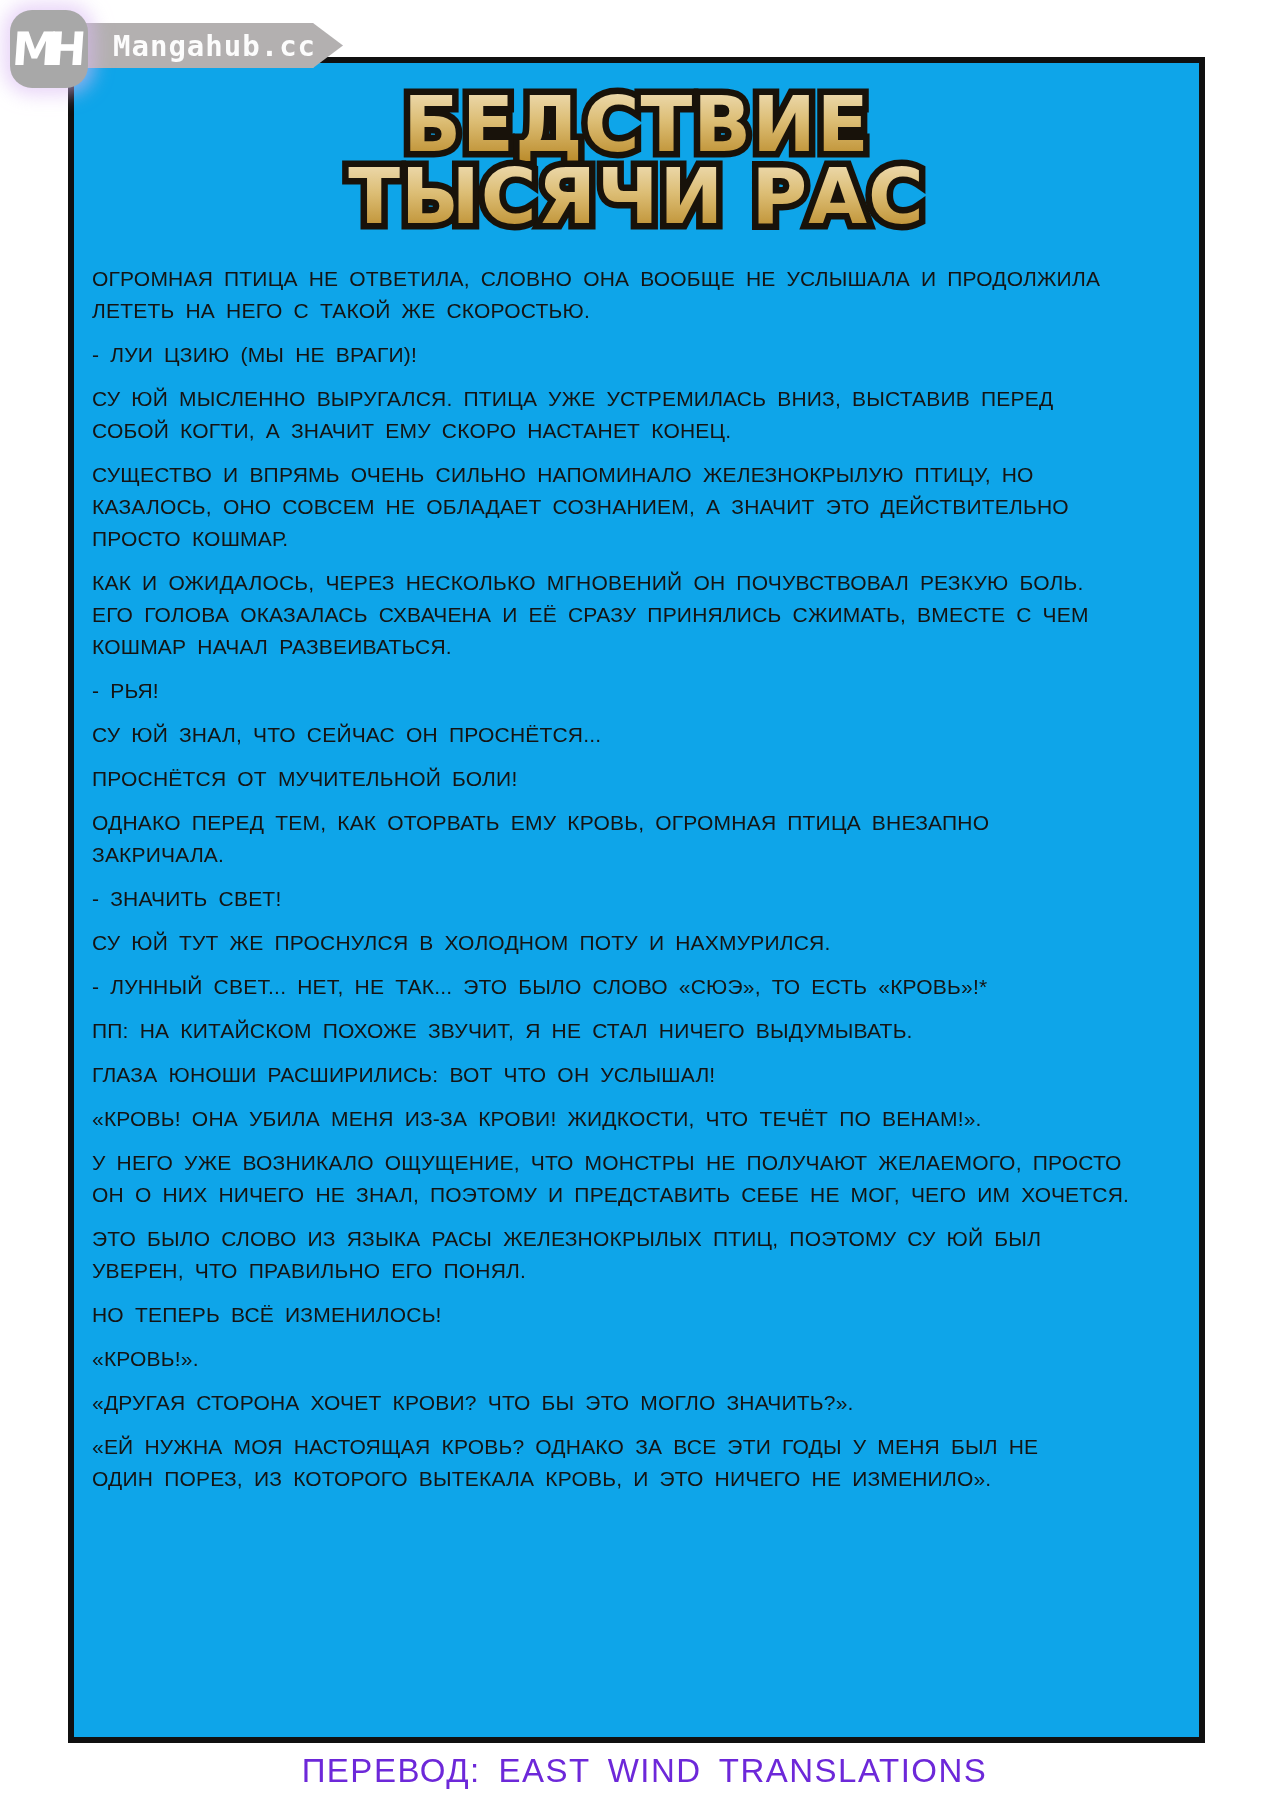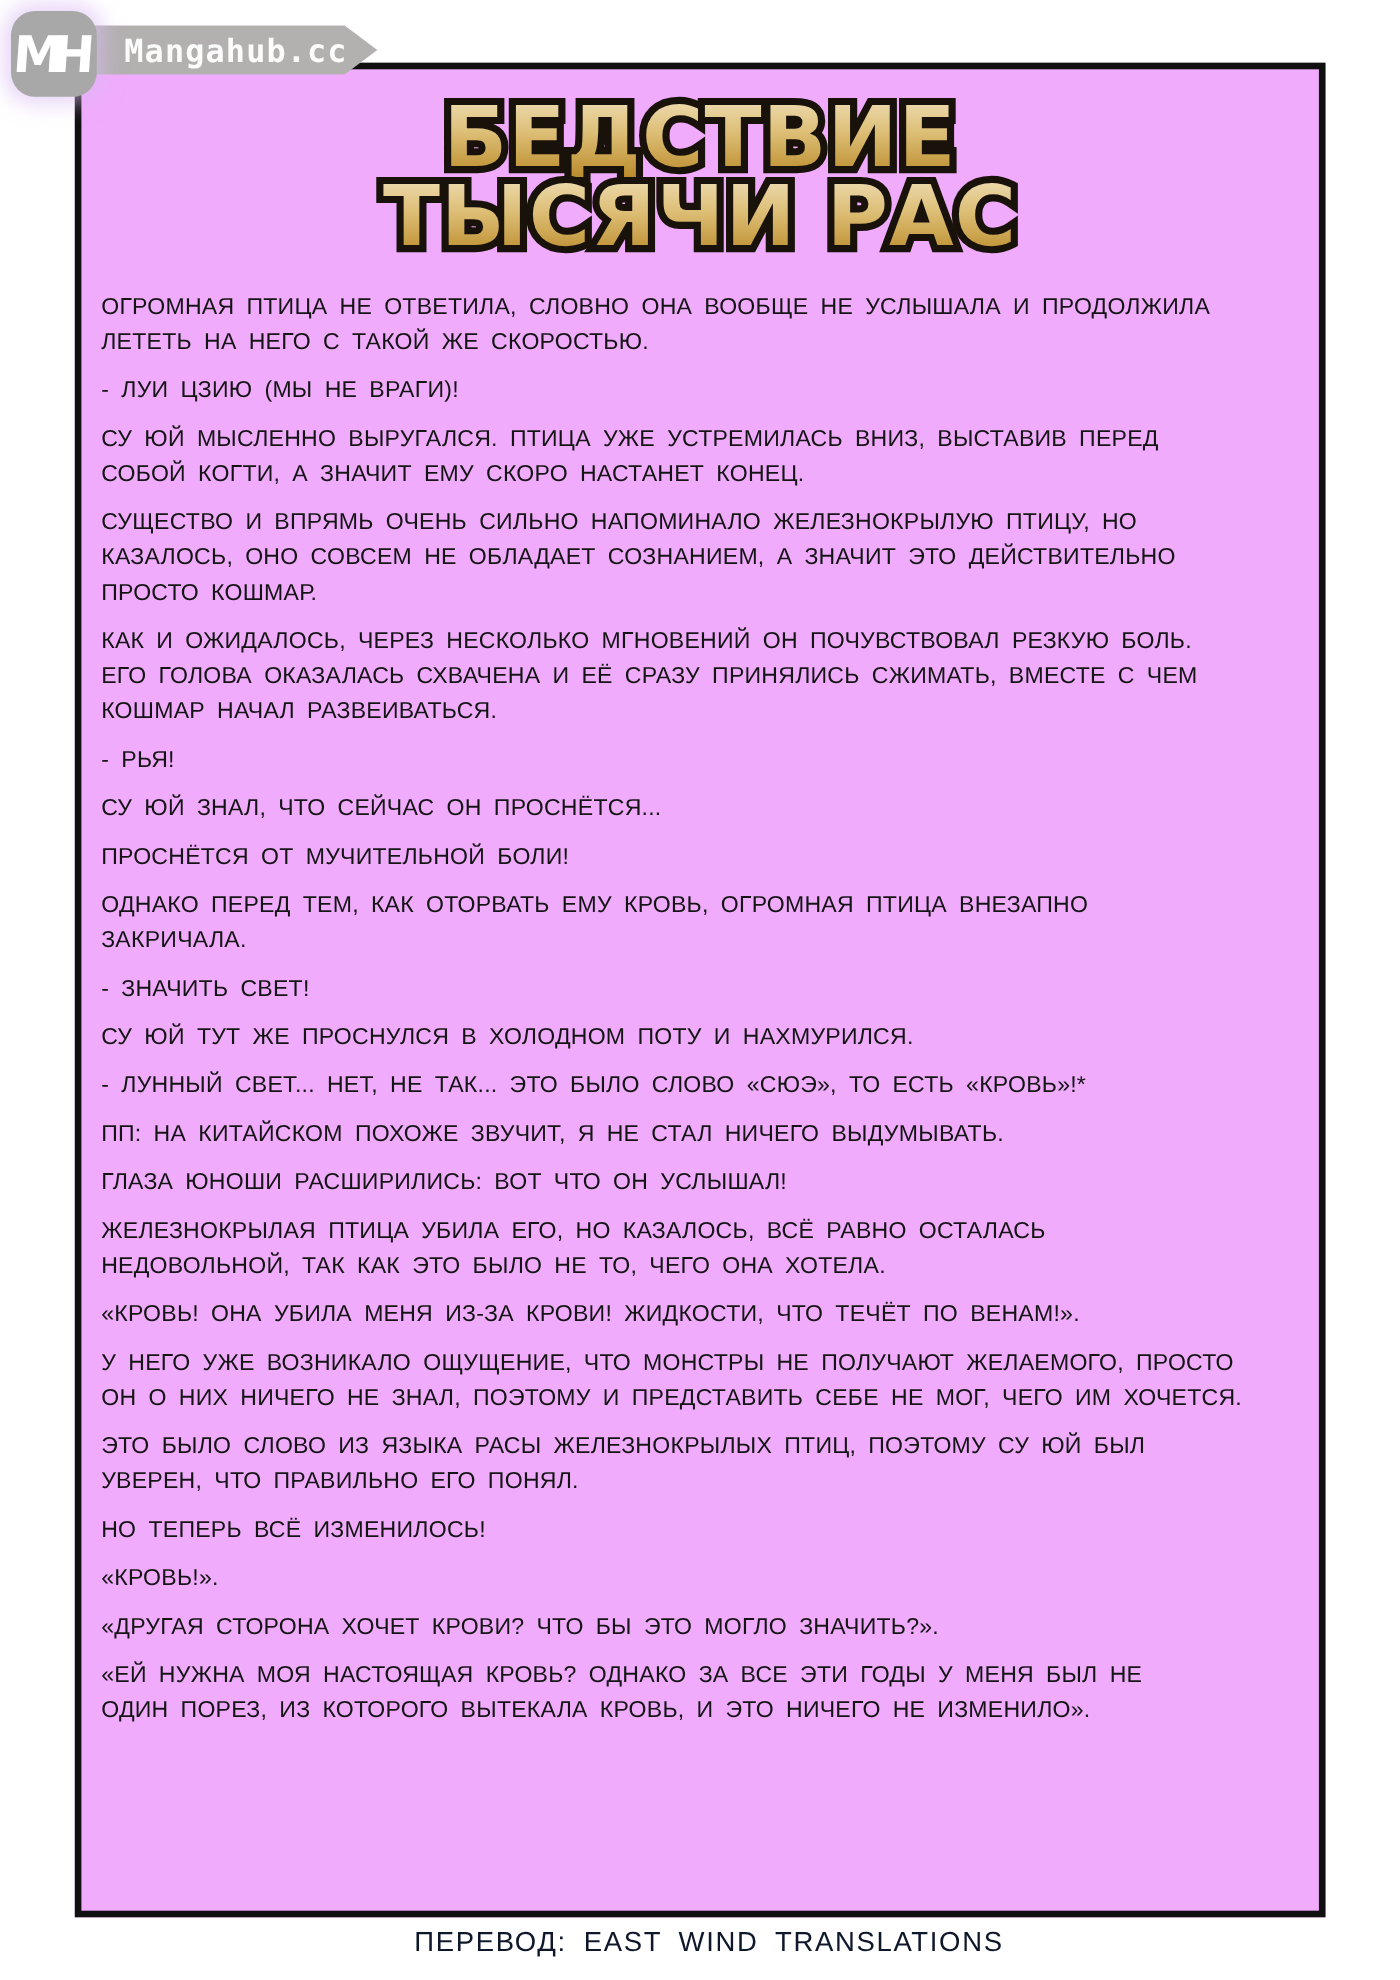--- a/index.html
+++ b/index.html
@@ -27,21 +27,21 @@
     box-shadow:0 0 18px 7px rgba(219,186,243,0.6);
   }
   .logo-badge span{
     color:#ffffff;font-family:"DejaVu Sans",sans-serif;font-weight:bold;
     font-size:46px;letter-spacing:-10px;transform:skewX(-4deg);padding-right:10px;
   }
 
   
   .content-box{
     position:absolute;left:68px;top:57px;width:1137px;height:1686px;
-    box-sizing:border-box;border:6px solid #101010;background:#f0abfc;
+    box-sizing:border-box;border:6px solid #101010;background:#0ea5e9;
   }
 
   
   .title{margin-top:26px;text-align:center;}
   .title-line{
     position:relative;display:block;
     font-family:"DejaVu Sans",sans-serif;font-weight:bold;
     font-size:76px;line-height:0.95;letter-spacing:1px;
     color:transparent;
   }
@@ -62,21 +62,21 @@
   .text-area{padding:30px 16px 0 18px;}
   .text-area p{
     margin:0 0 12px 0;font-size:21px;line-height:32px;
     color:#141414;letter-spacing:0.2px;word-spacing:5px;
     white-space:pre-line;
   }
 
   
   .footer{
     position:absolute;left:16px;right:0;top:1752px;text-align:center;
-    font-size:25px;color:#0f172a;letter-spacing:1.5px;word-spacing:7px;
+    font-size:33px;color:#6d28d9;letter-spacing:1.5px;word-spacing:7px;
   }
 </style>
 </head>
 <body>
 
 <div class="logo">
   <div class="logo-banner">
     <span>Mangahub.cc</span>
   </div>
   <div class="logo-badge">
@@ -106,22 +106,20 @@
     <p>- РЬЯ!</p>
     <p>СУ ЮЙ ЗНАЛ, ЧТО СЕЙЧАС ОН ПРОСНЁТСЯ...</p>
     <p>ПРОСНЁТСЯ ОТ МУЧИТЕЛЬНОЙ БОЛИ!</p>
     <p>ОДНАКО ПЕРЕД ТЕМ, КАК ОТОРВАТЬ ЕМУ КРОВЬ, ОГРОМНАЯ ПТИЦА ВНЕЗАПНО
 ЗАКРИЧАЛА.</p>
     <p>- ЗНАЧИТЬ СВЕТ!</p>
     <p>СУ ЮЙ ТУТ ЖЕ ПРОСНУЛСЯ В ХОЛОДНОМ ПОТУ И НАХМУРИЛСЯ.</p>
     <p>- ЛУННЫЙ СВЕТ... НЕТ, НЕ ТАК... ЭТО БЫЛО СЛОВО «СЮЭ», ТО ЕСТЬ «КРОВЬ»!*</p>
     <p>ПП: НА КИТАЙСКОМ ПОХОЖЕ ЗВУЧИТ, Я НЕ СТАЛ НИЧЕГО ВЫДУМЫВАТЬ.</p>
     <p>ГЛАЗА ЮНОШИ РАСШИРИЛИСЬ: ВОТ ЧТО ОН УСЛЫШАЛ!</p>
-    <p>ЖЕЛЕЗНОКРЫЛАЯ ПТИЦА УБИЛА ЕГО, НО КАЗАЛОСЬ, ВСЁ РАВНО ОСТАЛАСЬ
-НЕДОВОЛЬНОЙ, ТАК КАК ЭТО БЫЛО НЕ ТО, ЧЕГО ОНА ХОТЕЛА.</p>
     <p>«КРОВЬ! ОНА УБИЛА МЕНЯ ИЗ-ЗА КРОВИ! ЖИДКОСТИ, ЧТО ТЕЧЁТ ПО ВЕНАМ!».</p>
     <p>У НЕГО УЖЕ ВОЗНИКАЛО ОЩУЩЕНИЕ, ЧТО МОНСТРЫ НЕ ПОЛУЧАЮТ ЖЕЛАЕМОГО, ПРОСТО
 ОН О НИХ НИЧЕГО НЕ ЗНАЛ, ПОЭТОМУ И ПРЕДСТАВИТЬ СЕБЕ НЕ МОГ, ЧЕГО ИМ ХОЧЕТСЯ.</p>
     <p>ЭТО БЫЛО СЛОВО ИЗ ЯЗЫКА РАСЫ ЖЕЛЕЗНОКРЫЛЫХ ПТИЦ, ПОЭТОМУ СУ ЮЙ БЫЛ
 УВЕРЕН, ЧТО ПРАВИЛЬНО ЕГО ПОНЯЛ.</p>
     <p>НО ТЕПЕРЬ ВСЁ ИЗМЕНИЛОСЬ!</p>
     <p>«КРОВЬ!».</p>
     <p>«ДРУГАЯ СТОРОНА ХОЧЕТ КРОВИ? ЧТО БЫ ЭТО МОГЛО ЗНАЧИТЬ?».</p>
     <p>«ЕЙ НУЖНА МОЯ НАСТОЯЩАЯ КРОВЬ? ОДНАКО ЗА ВСЕ ЭТИ ГОДЫ У МЕНЯ БЫЛ НЕ
 ОДИН ПОРЕЗ, ИЗ КОТОРОГО ВЫТЕКАЛА КРОВЬ, И ЭТО НИЧЕГО НЕ ИЗМЕНИЛО».</p>

